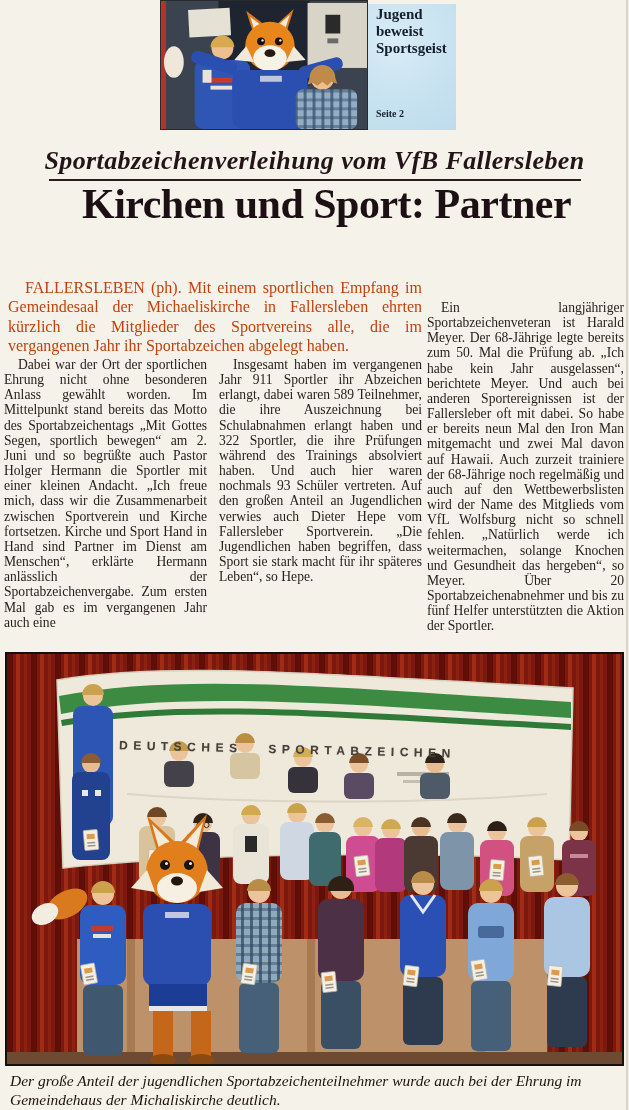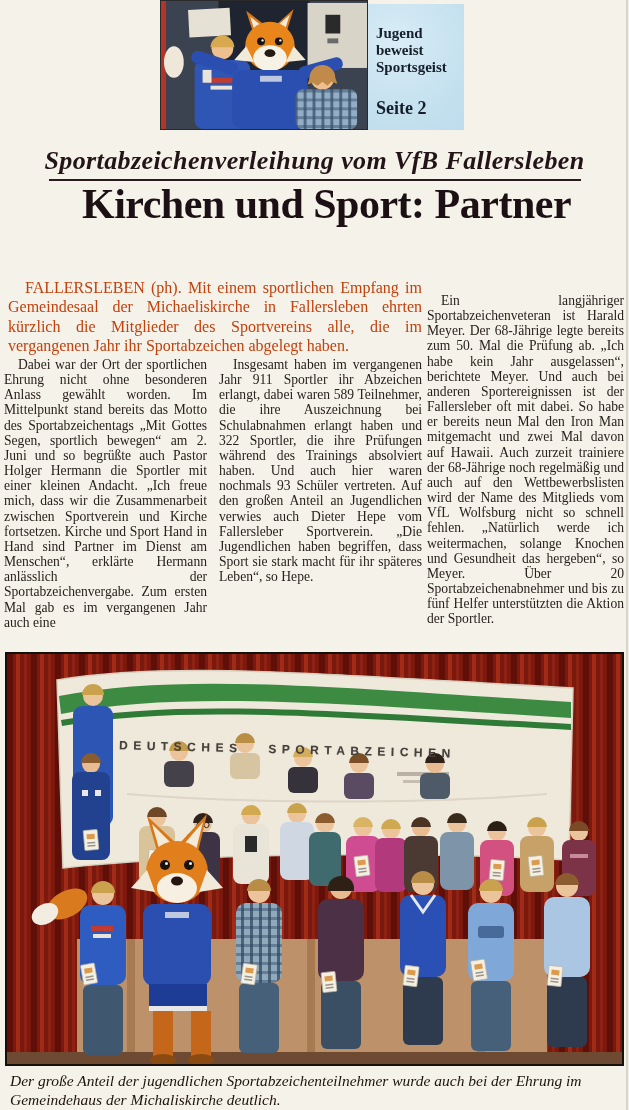--- a/index.html
+++ b/index.html
@@ -14,30 +14,30 @@
   .abs{position:absolute;}
 
   
   .teaser-photo{
     left:160px;top:0;width:208px;height:130px;
     border:1px solid #2a2a2a;box-sizing:border-box;
     background:#222;overflow:hidden;
   }
   .teaser-photo svg{display:block;width:100%;height:100%;}
   .teaser-box{
-    left:368px;top:4px;width:96px;height:126px;
+    left:368px;top:4px;width:88px;height:126px;
     background:radial-gradient(circle at 30% 30%, #d9edf6 0%, #c7e2f0 55%, #bddcec 100%);
-    box-sizing:border-box;padding:21px 8px;
+    box-sizing:border-box;padding:2px 8px;
   }
   .teaser-title{
     font-weight:bold;font-size:15px;line-height:1.14;color:#15202c;
   }
   .teaser-page{
     position:absolute;left:8px;bottom:11px;
-    font-weight:bold;font-size:18px;color:#15202c;
+    font-weight:bold;font-size:10px;color:#15202c;
   }
 
   
   .kicker-wrap{left:0;top:146px;width:629px;text-align:center;}
   .kicker{
     font-style:italic;font-weight:bold;font-size:26px;
     letter-spacing:.4px;color:#231418;
   }
   .kicker-rule{
     margin:3px auto 0 auto;width:532px;height:2px;background:#2a1b1e;
@@ -56,21 +56,21 @@
   }
   .lead p{margin:0;text-indent:17px;}
   .bodycol{
     font-size:13.6px;line-height:15.15px;text-align:justify;
     color:#29211d;hyphens:auto;-webkit-hyphens:auto;
   }
   .bodycol p{margin:0;}
   .bodycol p.ind{text-indent:14px;}
   .col1{left:4px;top:357px;width:203px;}
   .col2{left:219px;top:357px;width:203px;}
-  .col3{left:427px;top:293px;width:197px;}
+  .col3{left:427px;top:300px;width:197px;}
 
   
   .group-photo{
     left:5px;top:652px;width:619px;height:414px;
     border:2px solid #14100e;box-sizing:border-box;
     background:#76170d;overflow:hidden;
   }
   .group-photo svg{display:block;width:100%;height:100%;}
   .banner-text{
     position:absolute;left:112px;top:90px;width:470px;

